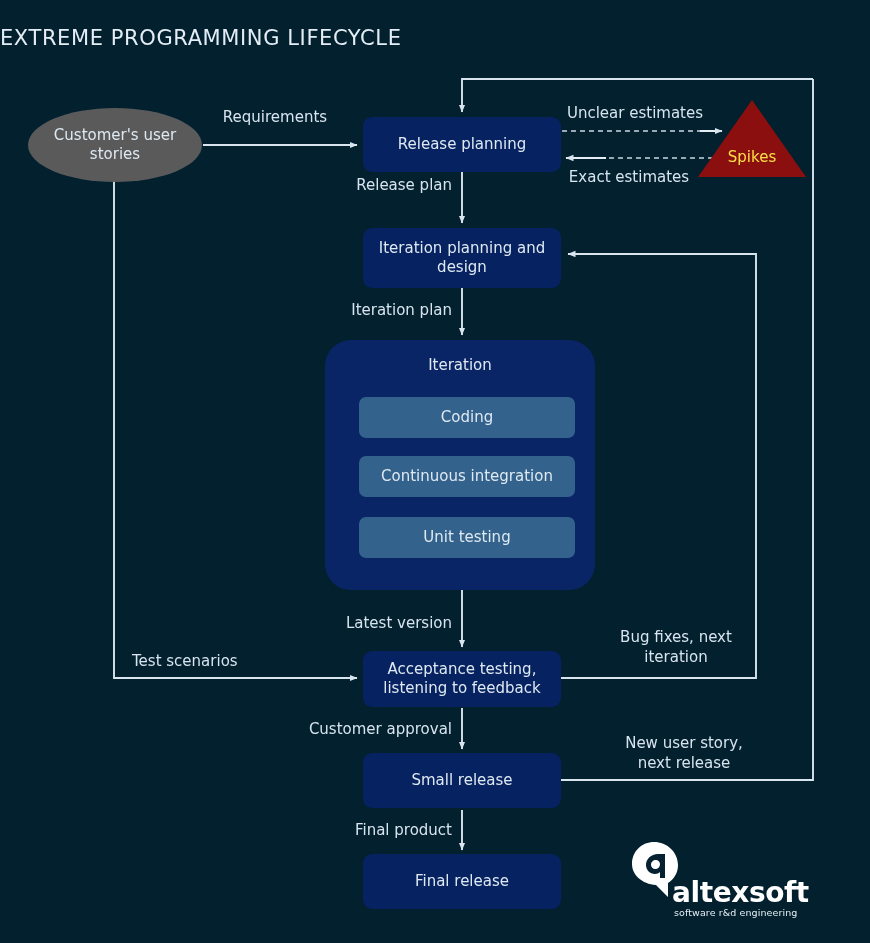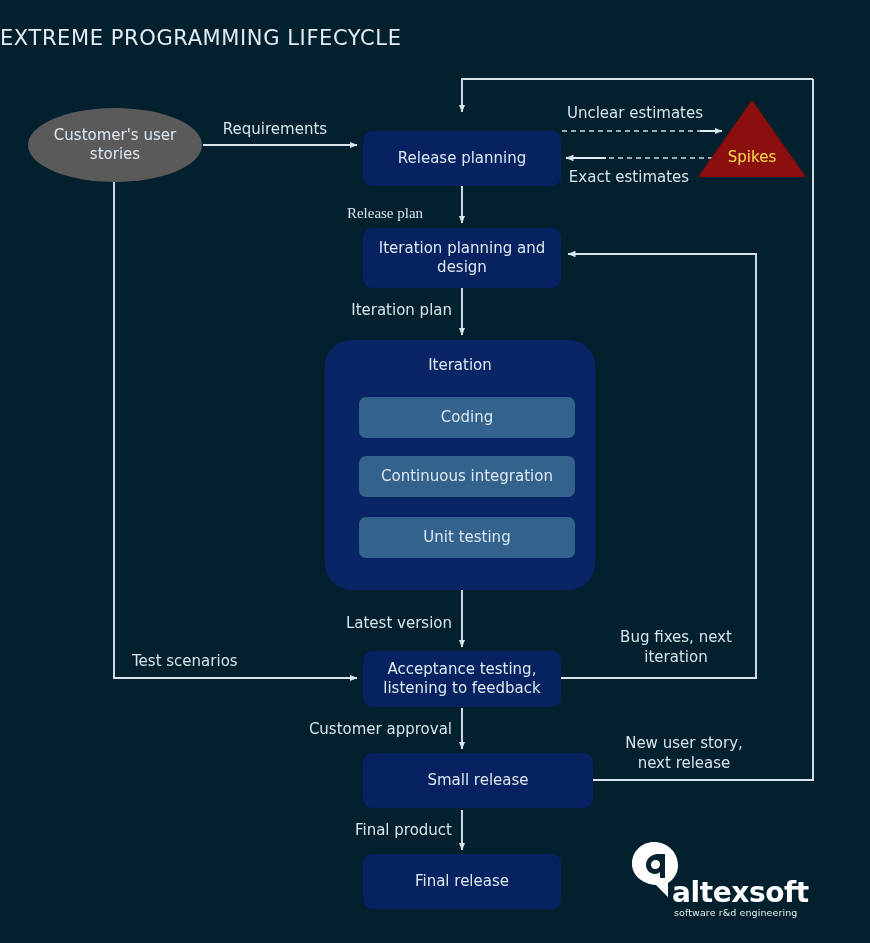--- a/index.html
+++ b/index.html
@@ -154,21 +154,21 @@
       <path d="M606,158 L566,158" marker-end="url(#arrowsm)"></path>
     </g>
 
     <polygon points="752,100 806,177 698,177" fill="#8b0f0f"></polygon>
   </svg>
 
   <div class="node ellipse" style="left:28px; top:108px; width:174px; height:74px;">
     <span>Customer's user stories</span>
   </div>
 
-  <div class="node box-navy" style="left:363px; top:131px; width:198px; height:55px;">
+  <div class="node box-navy" style="left:363px; top:117px; width:198px; height:55px;">
     <span>Release planning</span>
   </div>
 
   <div class="tri-label" style="left:700px; top:148px; width:104px;">Spikes</div>
 
   <div class="node box-navy" style="left:363px; top:228px; width:198px; height:60px;">
     <span>Iteration planning and design</span>
   </div>
 
   <div class="node iteration-container" style="left:325px; top:340px; width:270px; height:250px;">
@@ -184,35 +184,35 @@
   </div>
 
   <div class="node inner-box" style="left:359px; top:517px; width:216px; height:41px;">
     <span>Unit testing</span>
   </div>
 
   <div class="node box-navy" style="left:363px; top:651px; width:198px; height:56px;">
     <span>Acceptance testing, listening to feedback</span>
   </div>
 
-  <div class="node box-navy" style="left:363px; top:753px; width:230px; height:55px;">
+  <div class="node box-navy" style="left:363px; top:753px; width:198px; height:55px;">
     <span>Small release</span>
   </div>
 
   <div class="node box-navy" style="left:363px; top:854px; width:198px; height:55px;">
     <span>Final release</span>
   </div>
 
-  <div class="edge-label" style="left:196px; top:108px; width:158px;margin-top:12px;">Requirements</div>
+  <div class="edge-label" style="left:196px; top:108px; width:158px;">Requirements</div>
 
   <div class="edge-label" style="left:556px; top:104px; width:158px;">Unclear estimates</div>
 
   <div class="edge-label" style="left:550px; top:168px; width:158px;">Exact estimates</div>
 
-  <div class="edge-label" style="left:318px; top:204px; width:134px; font-family:Liberation Serif, serif;">Release plan</div>
+  <div class="edge-label" style="left:318px; top:176px; width:134px; text-align:right;">Release plan</div>
 
   <div class="edge-label" style="left:318px; top:301px; width:134px; text-align:right;">Iteration plan</div>
 
   <div class="edge-label" style="left:316px; top:614px; width:136px; text-align:right;">Latest version</div>
 
   <div class="edge-label" style="left:132px; top:652px; width:130px; text-align:left;">Test scenarios</div>
 
   <div class="edge-label" style="left:596px; top:628px; width:160px;">Bug fixes, next
 iteration</div>
 

